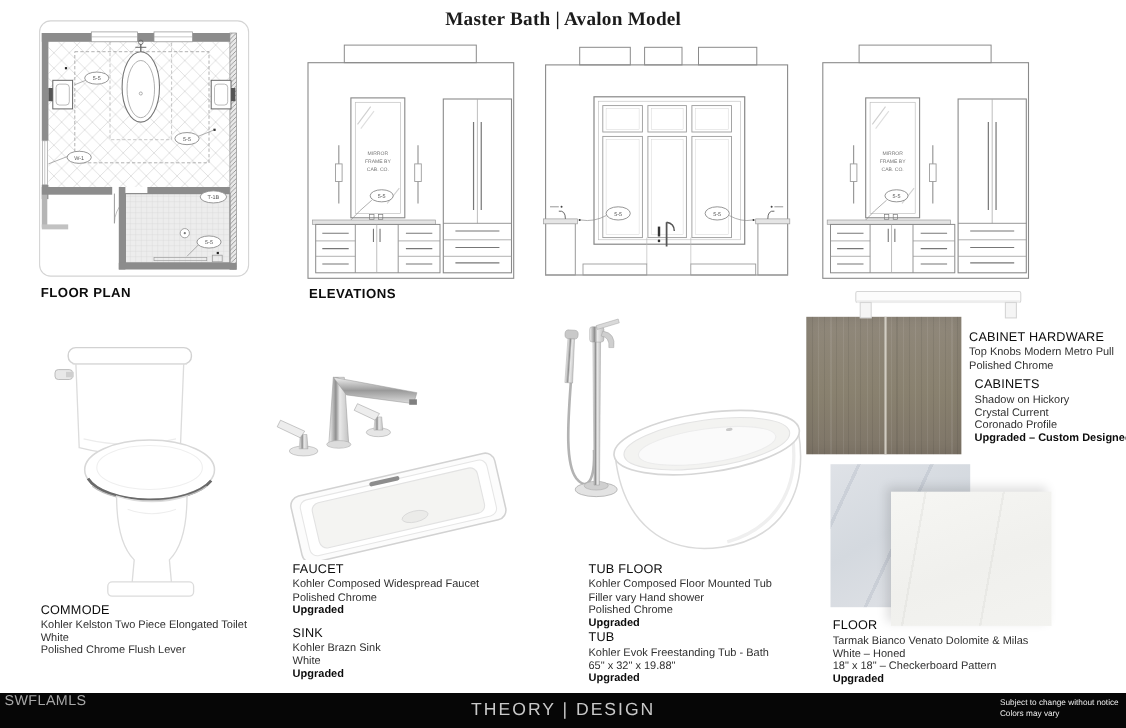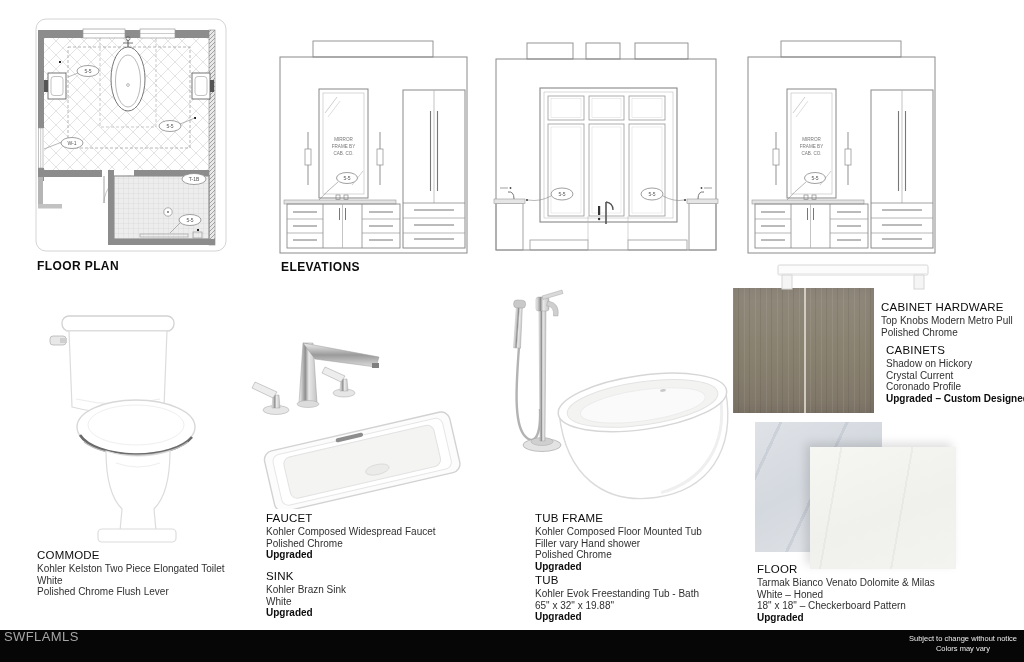--- a/index.html
+++ b/index.html
@@ -25,21 +25,21 @@
       repeating-linear-gradient(115deg, rgba(0,0,0,0) 0 22px, rgba(140,150,168,.20) 22px 25px, rgba(0,0,0,0) 25px 60px),
       linear-gradient(150deg,#dfe2e7 0%,#d4d9df 45%,#dcdfe4 75%,#cfd4da 100%)}
   .tile-front{left:810px;top:447px;width:146px;height:122px;
     background:
       repeating-linear-gradient(100deg, rgba(0,0,0,0) 0 30px, rgba(188,188,182,.16) 30px 32px, rgba(0,0,0,0) 32px 70px),
       linear-gradient(160deg,#f6f6f3 0%,#f0f0ed 55%,#f3f3f0 100%);
     box-shadow:-4px -4px 9px rgba(0,0,0,.13)}
   .footer{left:0;right:0;bottom:0;height:32px;background:#060606}
   .f-left{position:absolute;left:4px;bottom:18px;font-size:13px;color:#a6a6a6;letter-spacing:.4px}
   .f-center{position:absolute;left:0;right:0;top:7px;text-align:center;font-size:16px;color:#c9c9c9;letter-spacing:1.8px}
-  .f-right{position:absolute;right:7px;top:4px;text-align:center;font-size:7.5px;line-height:9.5px;color:#ececec}
+  .f-right{position:absolute;right:7px;top:4px;text-align:left;font-size:7.5px;line-height:9.5px;color:#ececec}
   svg text{font-family:"Liberation Sans",sans-serif}
 </style>
 </head>
 <body>
 
 <div class="board">
 
   <svg width="0" height="0" style="position:absolute" aria-hidden="true">
     <defs>
       <linearGradient id="chromeH" x1="0" y1="0" x2="1" y2="0">
@@ -59,20 +59,21 @@
       <pattern id="gridpat" width="5" height="5" patternUnits="userSpaceOnUse">
         <path d="M5,0 H0 V5" fill="none" stroke="#cdcdcd" stroke-width="0.5"></path>
       </pattern>
       <pattern id="hatchpat" width="4" height="4" patternUnits="userSpaceOnUse">
         <rect width="4" height="4" fill="#e9e9e9"></rect>
         <path d="M0,4 L4,0" stroke="#8f8f8f" stroke-width="0.8"></path>
       </pattern>
     </defs>
   </svg>
 
+  <div class="abs title">Master Bath | Avalon Model</div>
 
   <svg class="abs" style="left:28px;top:13px" width="202" height="240" viewBox="0 0 202 240">
     <rect x="8" y="6" width="190" height="232" rx="10" fill="none" stroke="#d4d4d4" stroke-width="1"></rect>
 
     <rect x="16" y="25" width="165" height="132" fill="url(#diagpat)"></rect>
 
     <rect x="40" y="34" width="122" height="101" fill="none" stroke="#9a9a9a" stroke-width="0.7" stroke-dasharray="3 2"></rect>
     <rect x="72" y="22" width="56" height="92" fill="none" stroke="#aaaaaa" stroke-width="0.6" stroke-dasharray="3 2"></rect>
 
     <rect x="10" y="17" width="177" height="8" fill="#8c8c8c"></rect>
@@ -418,21 +419,21 @@
   </div>
 
   <div class="abs spec" style="left:266px;top:570px">
     <div class="head">SINK</div>
     <div class="ln">Kohler Brazn Sink</div>
     <div class="ln">White</div>
     <div class="ln b">Upgraded</div>
   </div>
 
   <div class="abs spec" style="left:535px;top:512px">
-    <div class="head">TUB FRAME</div>
+    <div class="head">TUB FLOOR</div>
     <div class="ln">Kohler Composed Floor Mounted Tub</div>
     <div class="ln">Filler vary Hand shower</div>
     <div class="ln">Polished Chrome</div>
     <div class="ln b">Upgraded</div>
   </div>
 
   <div class="abs spec" style="left:535px;top:574px">
     <div class="head">TUB</div>
     <div class="ln">Kohler Evok Freestanding Tub - Bath</div>
     <div class="ln">65" x 32" x 19.88"</div>
@@ -456,19 +457,20 @@
   <div class="abs spec" style="left:757px;top:563px">
     <div class="head">FLOOR</div>
     <div class="ln">Tarmak Bianco Venato Dolomite &amp; Milas</div>
     <div class="ln">White – Honed</div>
     <div class="ln">18" x 18" – Checkerboard Pattern</div>
     <div class="ln b">Upgraded</div>
   </div>
 
   <div class="abs footer">
     <div class="f-left">SWFLAMLS</div>
+    <div class="f-center">THEORY | DESIGN</div>
     <div class="f-right">
       <div>Subject to change without notice</div>
       <div>Colors may vary</div>
     </div>
   </div>
 
 </div>
 
 </body></html>

